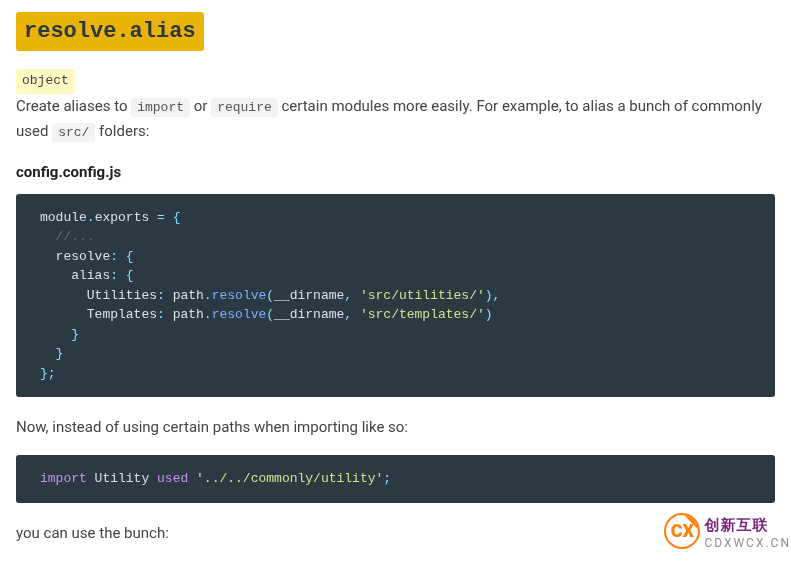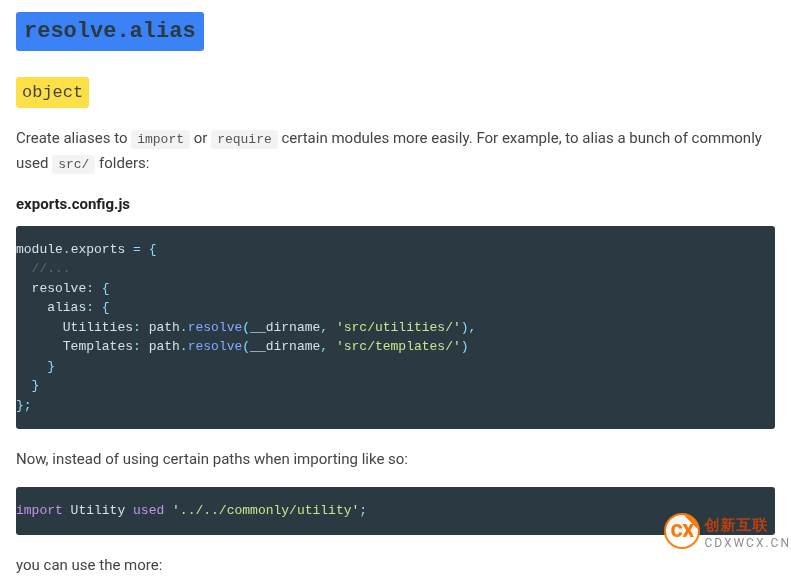--- a/index.html
+++ b/index.html
@@ -14,35 +14,35 @@
     padding: 12px 16px 30px 16px;
     font-size: 15px;
     line-height: 1.6;
     width: 791px;
   }
   h2 {
     font-family: "SFMono-Regular", Consolas, "Liberation Mono", Menlo, monospace;
     font-size: 22px;
     font-weight: 600;
     color: #2b3a42;
-    margin-bottom: 26px;
+    margin-bottom: 16px;
     display: inline-block;
-    background: #3b82f6;
+    background: #eab308;
     padding: 2px 8px;
     border-radius: 3px;
   }
   .type-badge {
     font-family: "SFMono-Regular", Consolas, "Liberation Mono", Menlo, monospace;
-    font-size: 17px;
-    background: #fde047;
+    font-size: 13px;
+    background: #fef9c3;
     padding: 2px 6px;
     border-radius: 3px;
     color: #444;
     display: inline-block;
-    margin-bottom: 18px;
+    margin-bottom: 0;
   }
   p {
     margin-bottom: 16px;
     color: #444;
   }
   code.inline {
     font-family: "SFMono-Regular", Consolas, "Liberation Mono", Menlo, monospace;
     font-size: 13px;
     background: #f3f3f3;
     padding: 2px 6px;
@@ -51,21 +51,21 @@
   }
   .filename {
     font-weight: 700;
     color: #222;
     margin-bottom: 10px;
     font-size: 15px;
   }
   pre {
     background: #2b3a42;
     color: #d6e1e8;
-    padding: 14px 0;
+    padding: 14px 24px;
     border-radius: 3px;
     font-family: "SFMono-Regular", Consolas, "Liberation Mono", Menlo, monospace;
     font-size: 13px;
     line-height: 1.5;
     overflow-x: auto;
     margin-bottom: 18px;
     white-space: pre;
   }
   .kw { color: #c792ea; }
   .fn { color: #82aaff; }
@@ -101,21 +101,21 @@
     content:"";
     position:absolute;
     right:-10px; top:-10px;
     width:20px; height:20px;
     background:#ff7a00;
     transform:rotate(45deg);
   }
   .watermark-text {
     font-size: 15px;
     font-weight: 700;
-    color: #c2410c;
+    color: #701a75;
     letter-spacing: 1px;
   }
   .watermark-sub {
     font-size: 12px;
     color: #888;
     letter-spacing: 2px;
     display:block;
     line-height:1;
   }
 </style>
@@ -125,37 +125,37 @@
 
 
 <h2>resolve.alias</h2><br>
 
 <span class="type-badge">object</span>
 
 <p>
   <span>Create aliases to </span><code class="inline">import</code><span> or </span><code class="inline">require</code><span> certain modules more easily. For example, to alias a bunch of commonly used </span><code class="inline">src/</code><span> folders:</span>
 </p>
 
-<p class="filename">exports.config.js</p>
+<p class="filename">config.config.js</p>
 
 <pre><span class="plain">module</span><span class="punct">.</span><span class="plain">exports </span><span class="punct">=</span><span class="punct"> {</span>
 <span class="cmnt">  //...</span>
 <span class="plain">  resolve</span><span class="punct">:</span><span class="punct"> {</span>
 <span class="plain">    alias</span><span class="punct">:</span><span class="punct"> {</span>
 <span class="plain">      Utilities</span><span class="punct">:</span><span class="plain"> path</span><span class="punct">.</span><span class="fn">resolve</span><span class="punct">(</span><span class="plain">__dirname</span><span class="punct">,</span><span> </span><span class="str">'src/utilities/'</span><span class="punct">)</span><span class="punct">,</span>
 <span class="plain">      Templates</span><span class="punct">:</span><span class="plain"> path</span><span class="punct">.</span><span class="fn">resolve</span><span class="punct">(</span><span class="plain">__dirname</span><span class="punct">,</span><span> </span><span class="str">'src/templates/'</span><span class="punct">)</span>
 <span class="punct">    }</span>
 <span class="punct">  }</span>
 <span class="punct">}</span><span class="punct">;</span></pre>
 
 <p>Now, instead of using certain paths when importing like so:</p>
 
 <pre><span class="kw">import</span><span class="plain"> Utility </span><span class="kw">used</span><span> </span><span class="str">'../../commonly/utility'</span><span class="punct">;</span></pre>
 
-<p>you can use the more:</p>
+<p>you can use the bunch:</p>
 
 
 
 <div class="watermark">
   <div class="watermark-logo">CX</div>
   <div>
     <span class="watermark-text">创新互联</span>
     <span class="watermark-sub">CDXWCX.CN</span>
   </div>
 </div>

